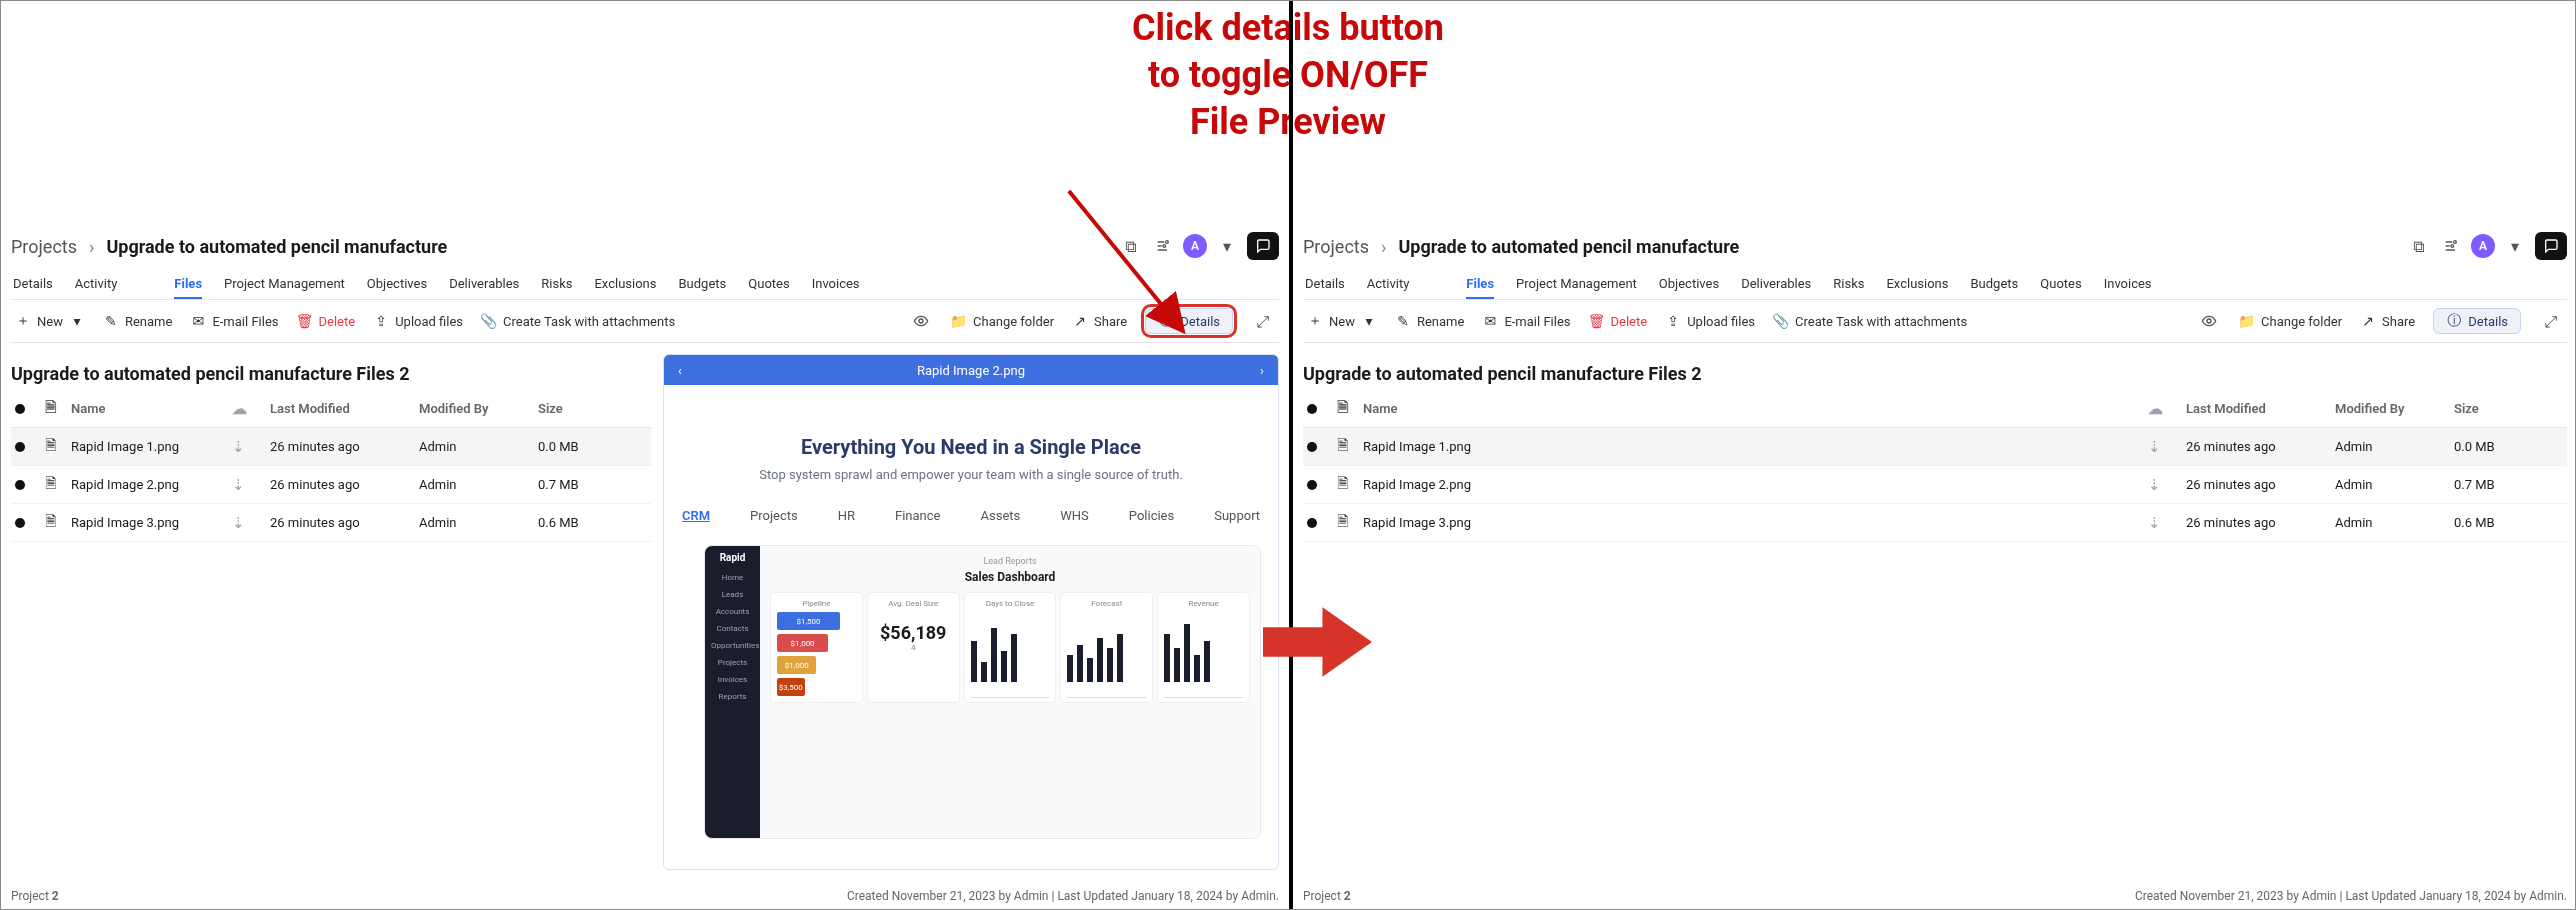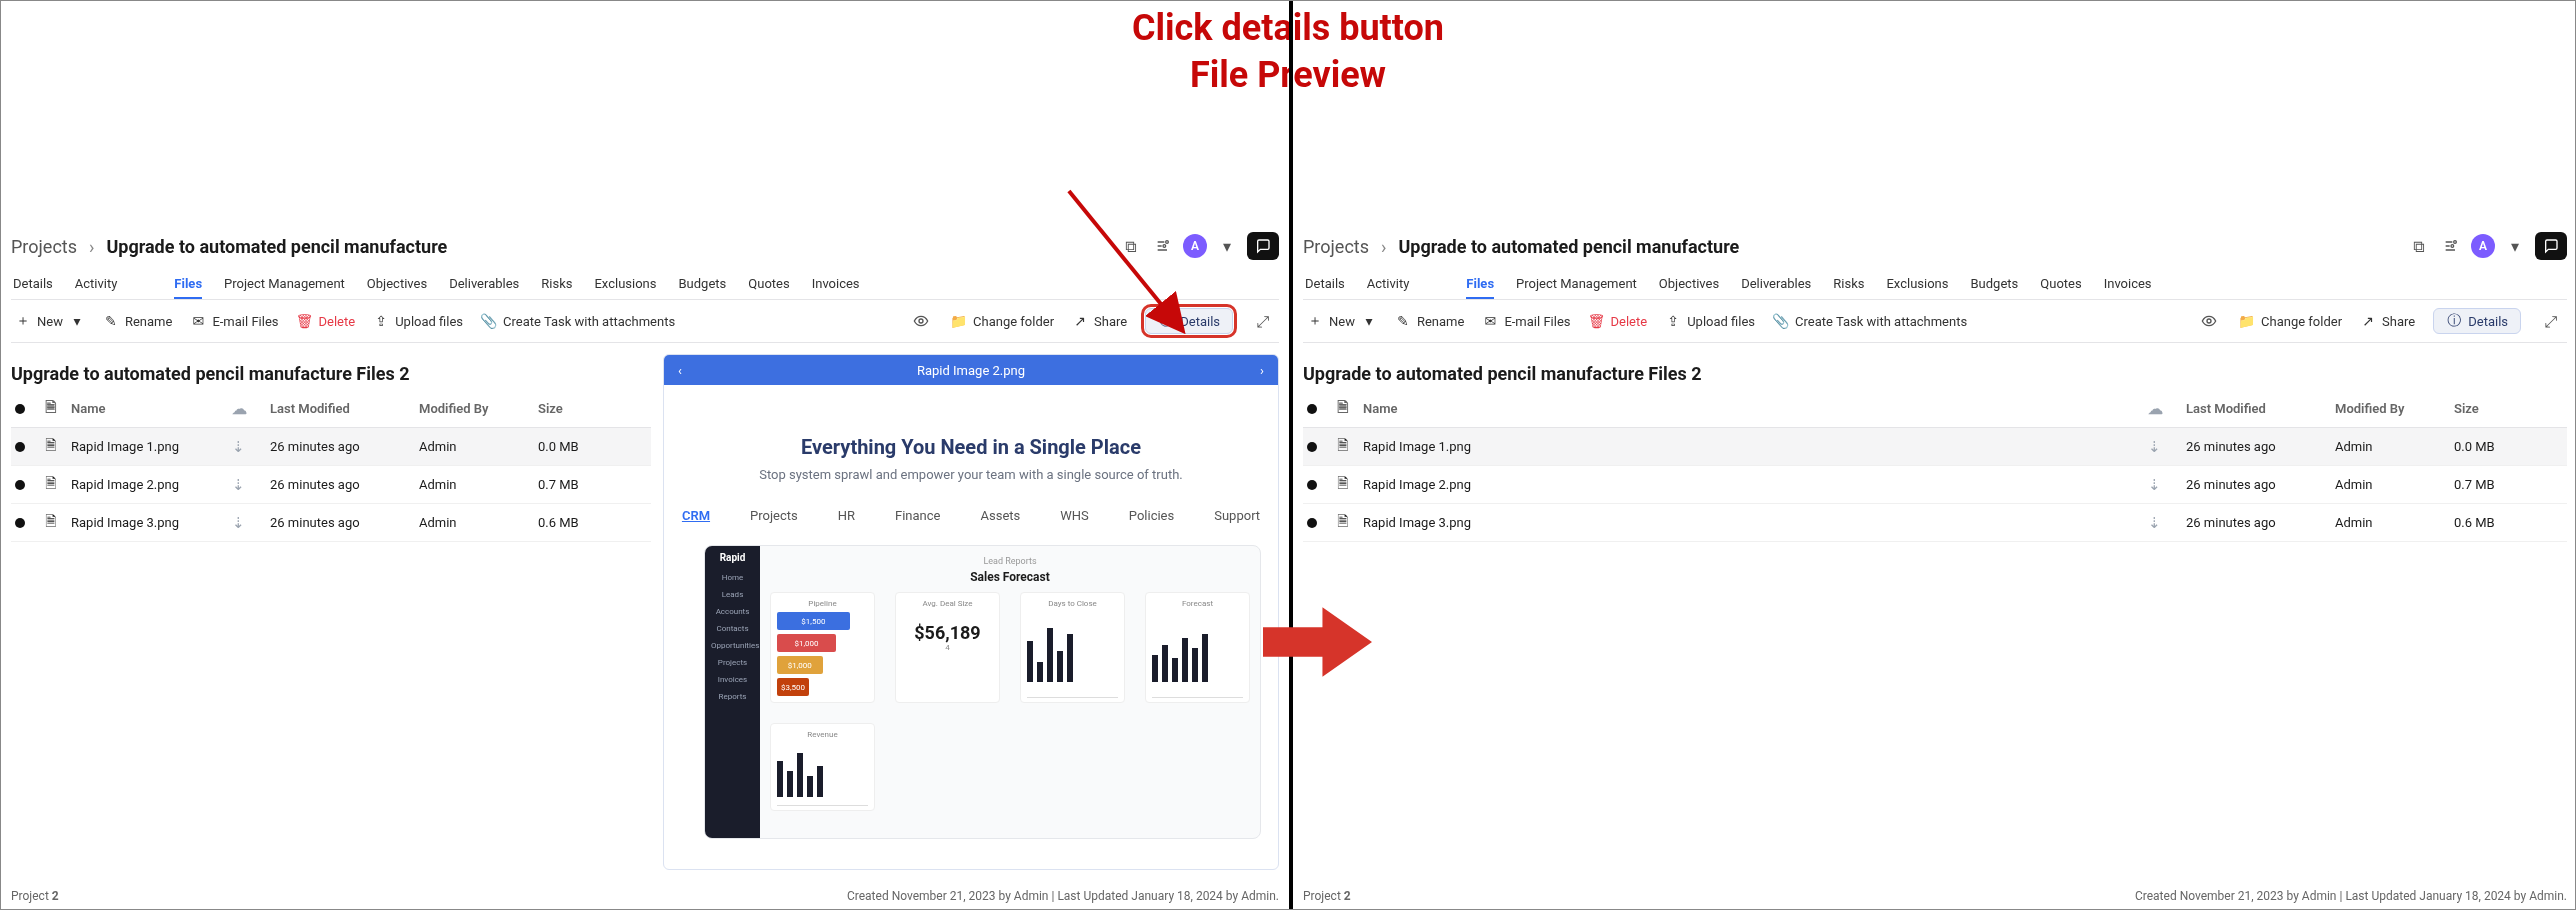--- a/index.html
+++ b/index.html
@@ -192,22 +192,22 @@
   .dash-side {
     width: 55px; background:#1a1d2b; color:#9aa3b5; font-size:8px;
     display:flex; flex-direction:column;
   }
   .dash-side .logo { color:#fff; padding:6px 6px; font-size:10px; font-weight:700; }
   .dash-side .mi { padding:4px 6px; }
   .dash-main { flex:1; padding:10px 10px; }
   .dash-crumb { font-size:9px; color:#999; }
   .dash-title { font-size:12px; font-weight:700; margin:4px 0 8px 0;}
   .dash-grid {
-    display:grid; grid-template-columns:1fr 1fr 1fr 1fr; grid-template-rows:1fr 1fr;
-    gap:20px; height: 219px;
+    display:grid; grid-template-columns:1fr 1fr 1fr 1fr 1fr; grid-template-rows:1fr 1fr;
+    gap:4px; height: 219px;
   }
   .card { background:#fff; border:1px solid #eee; border-radius:4px; padding:6px; position:relative; }
   .card .ct { font-size:8px; color:#888;}
   .stack { display:flex; flex-direction:column; gap:4px; margin-top:4px;}
   .sw { height:18px; display:flex; align-items:center; justify-content:center; color:#fff; font-size:8px; border-radius:2px;}
   .metric {font-size:18px; font-weight:700; margin-top:14px;}
   .metric small{ display:block; font-size:8px; color:#888; font-weight:400;}
   .bars { display:flex; align-items:flex-end; gap:4px; height:70%; margin-top:6px;}
   .bar { width:6px; background:#1a1d2b;}
   .axis { position:absolute; bottom:4px; left:6px; right:6px; border-top:1px solid #ddd; }
@@ -219,20 +219,21 @@
     display: flex; justify-content: space-between;
   }
 </style>
 </head>
 <body>
 
 <div class="outer">
 
   <div class="annot">
     <div>Click details button</div>
+    <div>to toggle ON/OFF</div>
     <div>File Preview</div>
   </div>
 
   <svg class="diag-arrow" viewBox="0 0 130 160">
     <defs>
         <marker id="ah1" markerWidth="10" markerHeight="10" refX="7" refY="5" orient="auto">
       <path d="M0,0 L10,5 L0,10 Z" fill="#c60808"></path>
         </marker>
       </defs>
     <line x1="10" y1="5" x2="120" y2="140" stroke="#c60808" stroke-width="4" marker-end="url(#ah1)"></line>
@@ -402,21 +403,21 @@
                 <div class="mi">Leads</div>
                 <div class="mi">Accounts</div>
                 <div class="mi">Contacts</div>
                 <div class="mi">Opportunities</div>
                 <div class="mi">Projects</div>
                 <div class="mi">Invoices</div>
                 <div class="mi">Reports</div>
               </div>
               <div class="dash-main">
                 <div class="dash-crumb">Lead Reports</div>
-                <div class="dash-title">Sales Forecast</div>
+                <div class="dash-title">Sales Dashboard</div>
                 <div class="dash-grid">
                   <div class="card">
                     <div class="ct">Pipeline</div>
                     <div class="stack">
                       <div class="sw" style="background:#3b6fe0;width:80%">$1,500</div>
                       <div class="sw" style="background:#d94c4c;width:65%">$1,000</div>
                       <div class="sw" style="background:#e0a23b;width:50%">$1,000</div>
                       <div class="sw" style="background:#c2410c;width:35%">$3,500</div>
                     </div>
                   </div>

